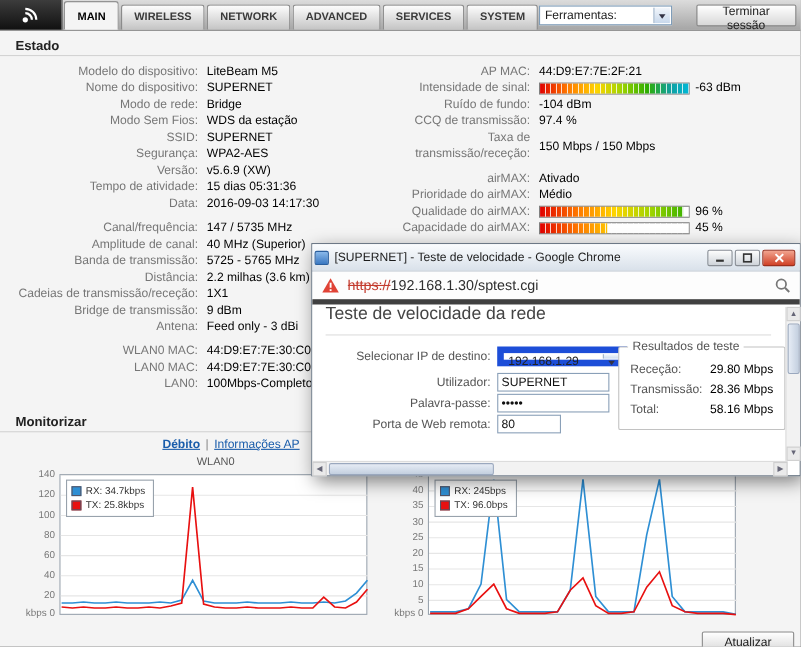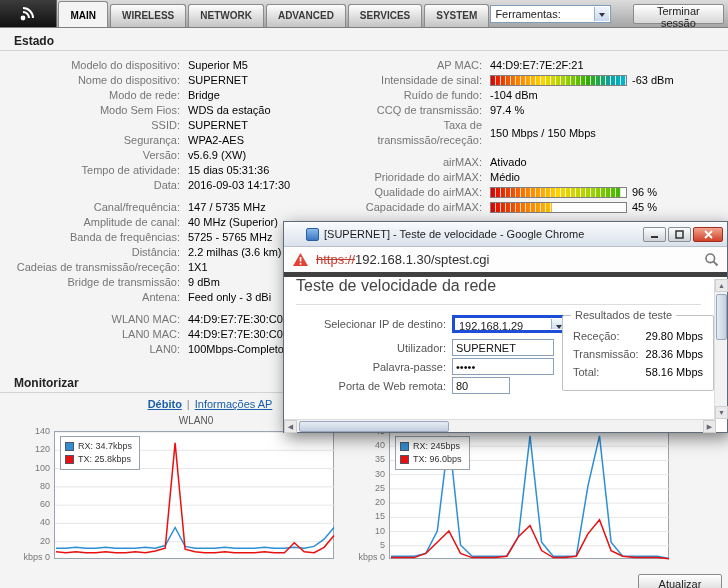--- a/index.html
+++ b/index.html
@@ -65,40 +65,40 @@
   .legend { position:absolute; top:4px; left:5px; background:#fff; border:1px solid #98a2ac; padding:3px 7px 3px 4px;
             font-size:9px; color:#333; }
   .legend-row { display:flex; align-items:center; gap:4px; line-height:13px; }
   .legend-swatch { width:9px; height:9px; border:1px solid #556; flex:none; }
   .refresh-btn { position:absolute; top:574px; left:638px; width:84px; }
 
   
   .popup { position:absolute; left:283px; top:221px; width:445px; height:212px; background:#fff;
            border:1px solid #5d6b7a; box-shadow:3px 5px 16px rgba(0,0,0,.5); z-index:10; }
   .titlebar { height:25px; background:linear-gradient(#fafcfe,#d9e1ea); border-bottom:1px solid #b9c2cc;
-              display:flex; align-items:center; padding:0 4px 0 22px; cursor:default; }
+              display:flex; align-items:center; padding:0 4px 0 2px; cursor:default; }
   .title-icon { width:13px; height:13px; flex:none; margin-right:5px; border-radius:2px;
                 background:linear-gradient(#8ab9ea,#3a78c2); border:1px solid #2a5f9e; }
   .title-text { font-size:11px; color:#1c1c1c; white-space:nowrap; overflow:hidden; flex:1; }
   .win-btn { width:23px; height:15px; margin-left:2px; border:1px solid #8a8f96; border-radius:2px;
              background:linear-gradient(#fdfdfd,#cfd4da); display:flex; align-items:center; justify-content:center;
              cursor:pointer; flex:none; }
   .win-btn.close { width:30px; background:linear-gradient(#f2a48f,#d04228); border-color:#9c2f1d; }
   .addressbar { height:30px; background:#fdfdfd; border-bottom:5px solid #404040; display:flex;
                 align-items:center; padding:0 8px; gap:7px; }
   .url { font-size:13px; color:#2e2e2e; flex:1; white-space:nowrap; overflow:hidden; cursor:text; }
   .url .scheme { color:#c33b2e; text-decoration:line-through; }
   .popup-body { position:relative; height:142px; background:#fff; }
   .popup-heading { position:absolute; left:12px; top:0; font-size:16px; color:#444; }
   .popup-heading-rule { position:absolute; left:12px; right:26px; top:27px; border-bottom:1px solid #ddd; }
   .form-row { position:absolute; left:0; display:flex; align-items:center;margin-left:36px; }
   .flabel { width:132px; text-align:right; color:#555; padding-right:6px; flex:none; font-size:11px; }
   .tinput { height:17px; border:1px solid #8aa0b8; font-size:11px; padding:0 3px; font-family:inherit;
             color:#111; background:#fff; }
-  .combo { position:relative; width:118px; height:18px; border:3px solid #1d4ed8; background:#fff;
+  .combo { position:relative; width:118px; height:18px; border:6px solid #1d4ed8; background:#fff;
            font-size:11px; line-height:16px; padding:0 18px 0 4px; cursor:pointer; }
   .combo-arrow { position:absolute; right:1px; top:1px; bottom:1px; width:15px;
                  background:linear-gradient(#f4f8fc,#cddcf0); border-left:1px solid #9ab0c8; }
   .combo-arrow:after { content:""; position:absolute; left:4px; top:6px;
                        border:3.5px solid transparent; border-top:4.5px solid #334; }
   .refresh-ico { margin-left:8px; cursor:pointer; }
   .results { position:absolute; left:278px; top:38px; width:152px; height:76px;
              border:1px solid #c2c2c2; border-radius:2px; background:#fff; }
   .results-legend { position:absolute; top:-7px; left:8px; background:#fff; padding:0 4px;
                     font-size:11px; color:#555; }
@@ -150,21 +150,21 @@
       <button class="btn">Terminar sessão</button>
     </div>
   </div>
 
   <div class="section-title" style="top:34px">Estado</div>
   <div class="rule" style="top:50px"></div>
   <div class="status-col" id="status-left">
       <div class="srow">
         <span class="slabel">Modelo do dispositivo:</span>
         <span class="svalue">
-          <span>Superior M5</span>
+          <span>LiteBeam M5</span>
         </span>
       </div>
       <div class="srow">
         <span class="slabel">Nome do dispositivo:</span>
         <span class="svalue">
           <span>SUPERNET</span>
         </span>
       </div>
       <div class="srow">
         <span class="slabel">Modo de rede:</span>
@@ -214,21 +214,21 @@
           <span>147 / 5735 MHz</span>
         </span>
       </div>
       <div class="srow">
         <span class="slabel">Amplitude de canal:</span>
         <span class="svalue">
           <span>40 MHz (Superior)</span>
         </span>
       </div>
       <div class="srow">
-        <span class="slabel">Banda de frequências:</span>
+        <span class="slabel">Banda de transmissão:</span>
         <span class="svalue">
           <span>5725 - 5765 MHz</span>
         </span>
       </div>
       <div class="srow">
         <span class="slabel">Distância:</span>
         <span class="svalue">
           <span>2.2 milhas (3.6 km)</span>
         </span>
       </div>

